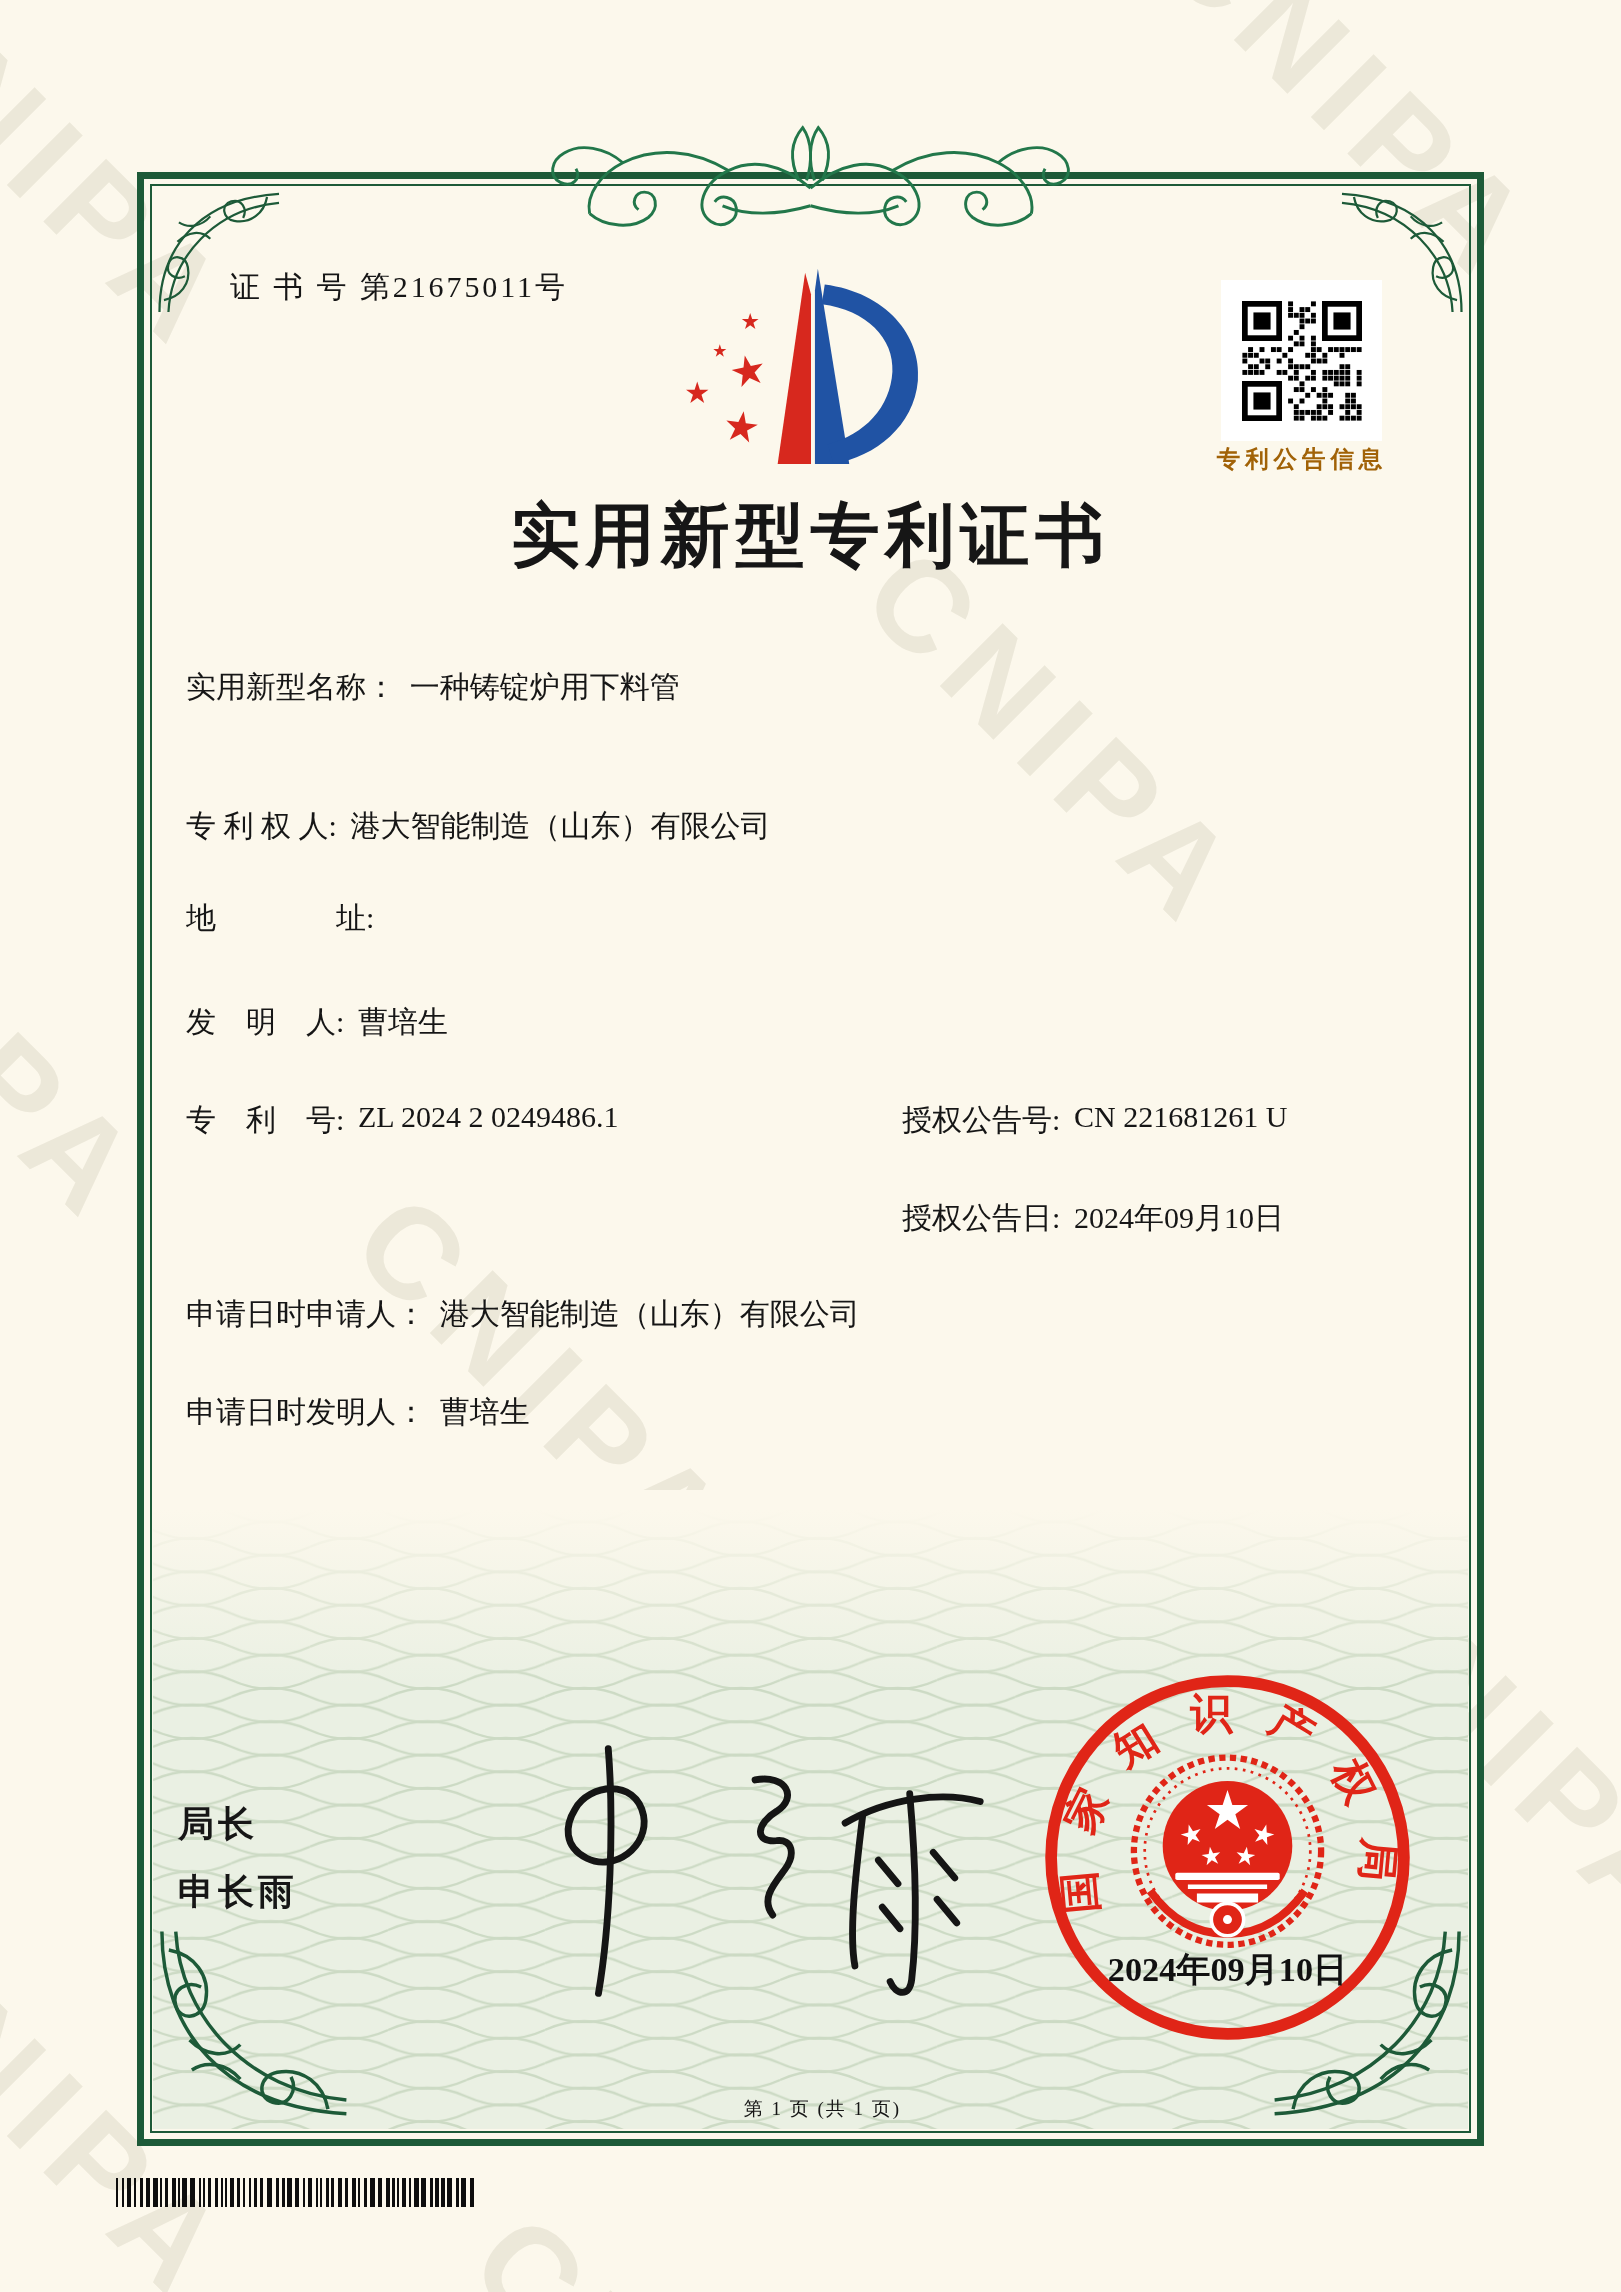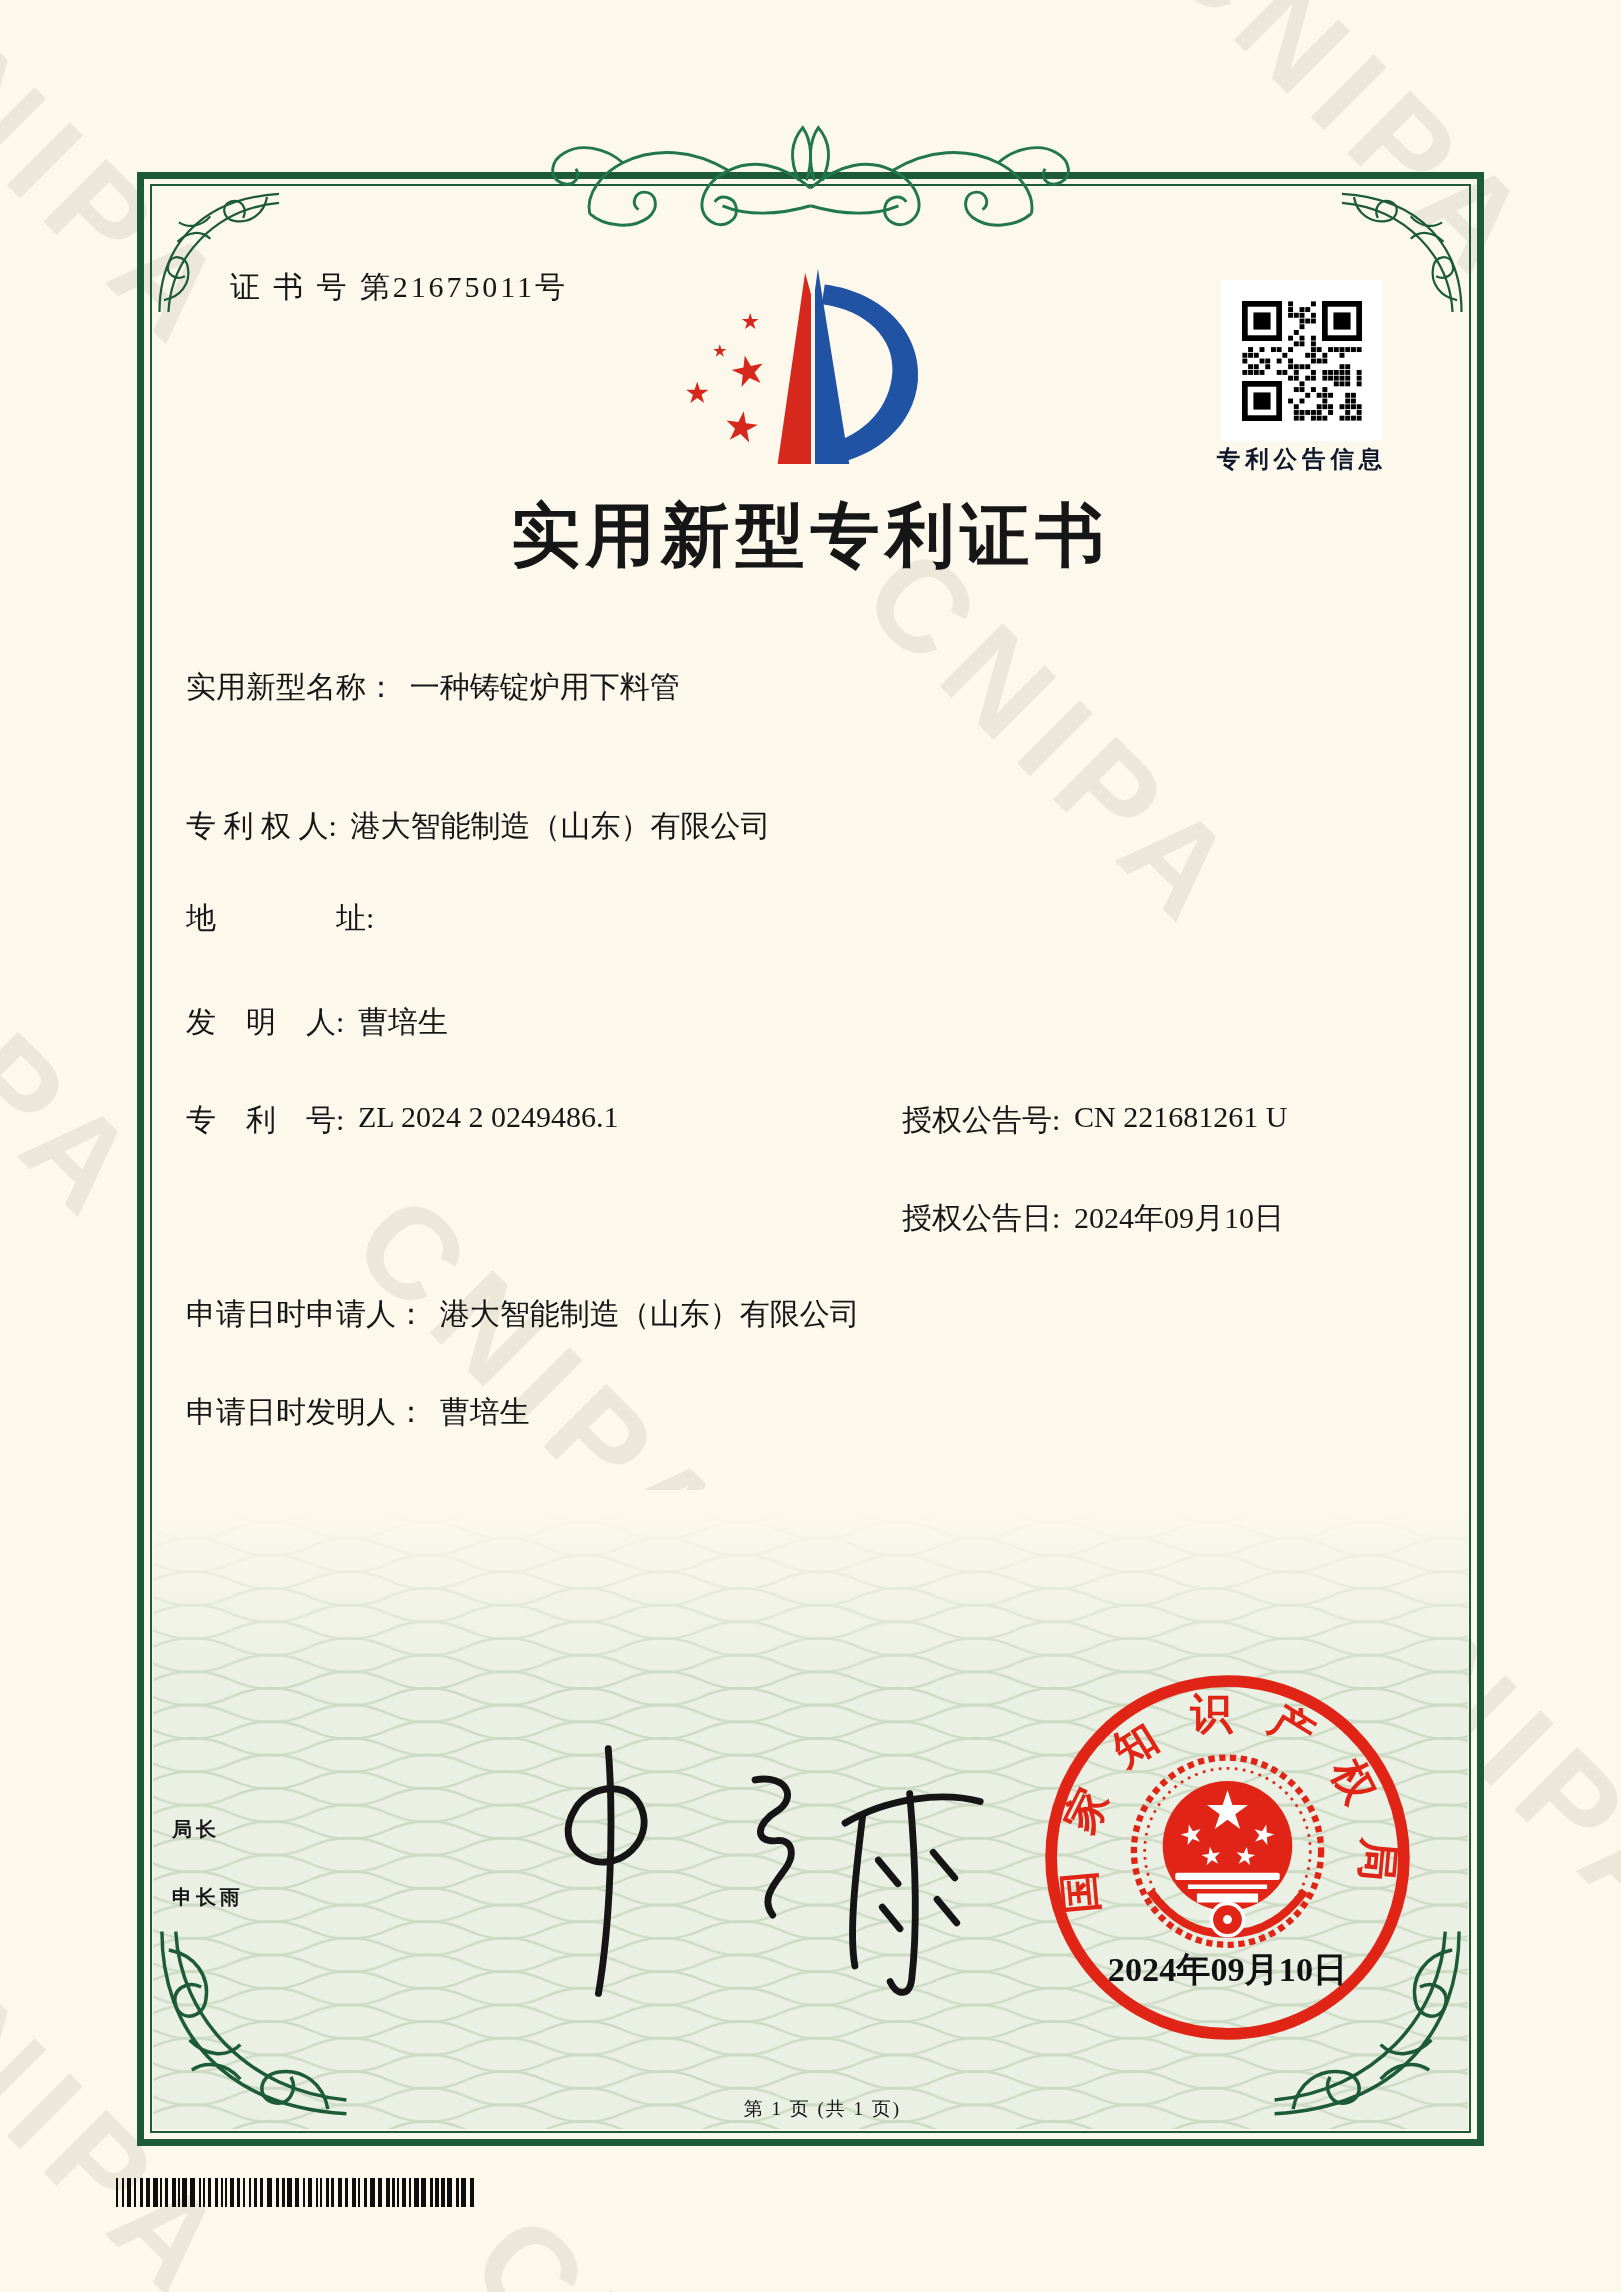--- a/index.html
+++ b/index.html
@@ -32,39 +32,39 @@
     position:absolute;left:153px;top:1490px;width:1315px;height:196px;z-index:1;
     background:linear-gradient(#fcf8ec 10%,rgba(252,248,236,0));
   }
   
   .cert-no{position:absolute;left:186px;top:267px;font-size:30px;letter-spacing:2.9px;z-index:3;margin-left:44px;}
   .logo{position:absolute;left:659px;top:261px;width:304px;height:203px;z-index:3;}
   .qr-box{position:absolute;left:1221px;top:280px;width:161px;height:161px;background:#ffffff;z-index:3;}
   .qr-box svg{position:absolute;left:20.6px;top:20.6px;}
   .qr-caption{
     position:absolute;left:1208px;top:443px;width:188px;text-align:center;z-index:3;
-    font-size:23.5px;font-weight:bold;letter-spacing:4.9px;color:#0f172a;
+    font-size:23.5px;font-weight:bold;letter-spacing:4.9px;color:#a16207;
   }
   .title{
     position:absolute;left:0;top:490px;width:100%;text-align:center;z-index:3;
     font-size:69px;font-weight:bold;letter-spacing:5.9px;
   }
   
   .row{position:absolute;display:flex;font-size:30px;z-index:3;white-space:pre;}
   .row .lbl{margin-right:13.7px;}
   .row .val{white-space:normal;}
   .addr-val{display:inline-block;width:818px;line-height:1.55;vertical-align:top;}
   
   .statement{position:absolute;left:157px;top:1547px;width:1308px;font-size:28px;z-index:3;}
   .statement div{text-align:center;}
   .statement .l2{margin-top:23.5px;}
   
   .sig-label{
-    position:absolute;left:172px;z-index:3;font-size:20px;font-weight:bold;
-    font-family:"Liberation Sans","DejaVu Sans",sans-serif;letter-spacing:3.9px;margin-top:16px;
+    position:absolute;left:178px;z-index:3;font-size:36px;font-weight:bold;
+    font-family:"Liberation Sans","DejaVu Sans",sans-serif;letter-spacing:3.9px;
   }
   .sig-svg{position:absolute;left:461px;top:1733px;z-index:3;}
   
   .seal{position:absolute;left:1034px;top:1664px;z-index:4;}
   
   .page-footer{position:absolute;left:12px;top:2096px;width:100%;text-align:center;font-size:19px;z-index:3;letter-spacing:2px;}
   .barcode{position:absolute;left:116px;top:2178px;width:365px;height:29px;z-index:3;}
   .barcode i{position:absolute;top:0;bottom:0;background:#0d0d0d;display:block;}
 </style>
 </head>

